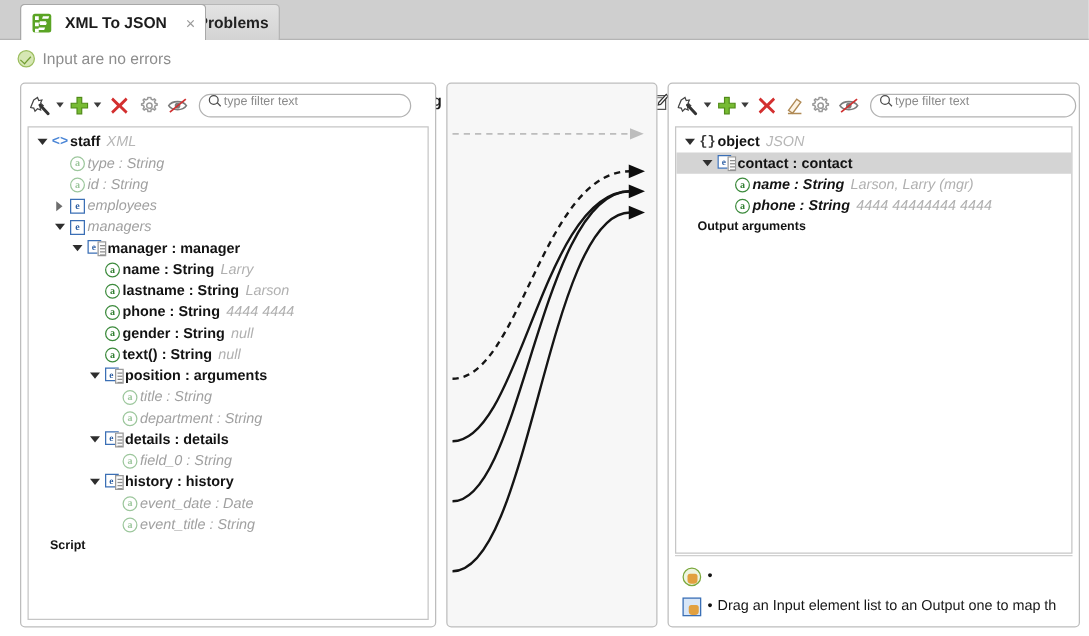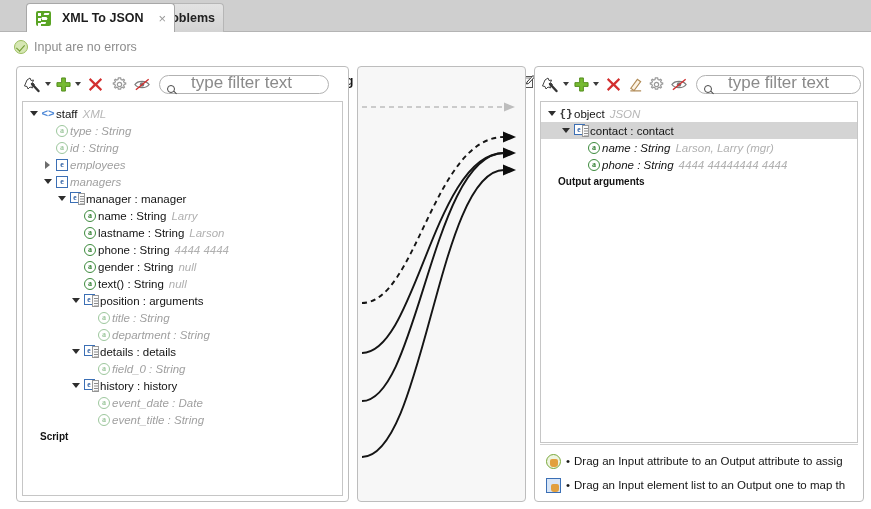--- a/index.html
+++ b/index.html
@@ -26,21 +26,21 @@
     display: flex; align-items: center; gap: 5px;
     padding: 0 8px 0 9px;
     border: 1px solid #b0b0b0;
     border-bottom: none;
     border-radius: 4px 4px 0 0;
     font-size: 12.5px;
     font-weight: bold;
     color: #1c1c1c;
   }
   .tab.active {
-    left: 26px;
+    left: 16px;
     background: #ffffff;
     border-color: #a8a8a8;
     z-index: 3;
     gap: 11px;
   }
   .tab.inactive {
     left: 128px;
     background: linear-gradient(#e3e3e3, #d3d3d3);
     border-color: #b6b6b6;
     color: #222;
@@ -227,26 +227,26 @@
     border-right: 3.5px solid transparent;
     border-top: 4px solid #3b3b3b;
     margin-left: 3px; margin-right: 4px;
   }
   .searchbox {
     position: relative;
     height: 19px;
     background: #ffffff;
     border: 1px solid #b2b2b2;
     border-radius: 10px;
-    display: flex; align-items: flex-end;
+    display: flex; align-items: flex-start;
     padding: 0 8px 0 7px;
     margin-left: 7px;
     color: #8a8a8a;
-    font-size: 17px;
-    gap: 16px;
+    font-size: 10px;
+    gap: 4px;
   }
   #left-search  { width: 170px; }
   #right-search { width: 165px; }
   .mag {
     width: 8px; height: 8px;
     border: 1.4px solid #4a4a4a;
     border-radius: 50%;
     position: relative; flex: 0 0 auto;
   }
   .mag::after {
@@ -289,21 +289,21 @@
     border-left: 4.5px solid transparent;
     border-right: 4.5px solid transparent;
     border-top: 5.5px solid #2e2e2e;
   }
   .tw-closed {
     border-top: 4.5px solid transparent;
     border-bottom: 4.5px solid transparent;
     border-left: 5.5px solid #6d6d6d;
   }
   .ticon { width: 16px; flex: 0 0 auto; display:flex; align-items:center; justify-content:center; }
-  .lbl { font-weight: normal; color: #131313; }
+  .lbl { font-weight: bold; color: #131313; }
   .lbl.gray { font-weight: normal; color: #a0a0a0; font-style: italic; }
   .lbl.italic { font-style: italic; }
   .val { color: #b0b0b0; font-style: italic; margin-left: 5px; }
   .typ { color: #b6b6b6; font-style: italic; margin-left: 5px; font-weight: normal; }
 
   
   .ic-attr {
     width: 12px; height: 12px;
     border-radius: 50%;
     border: 1.3px solid #3d8b3d;
@@ -787,21 +787,20 @@
       </div>
       <div class="plainrow">Output arguments</div>
     </div>
 
   <div class="hints" id="hints">
       <div class="hint">
         <span class="hint-ico">
           <span class="ic-hand-attr"></span>
         </span>
         <span class="bullet">•</span>
-        <span>Drag an Input attribute to an Output attribute to assig</span>
       </div>
       <div class="hint">
         <span class="hint-ico">
           <span class="ic-hand-elem"></span>
         </span>
         <span class="bullet">•</span>
         <span>Drag an Input element list to an Output one to map th</span>
       </div>
     </div>
 </div>

